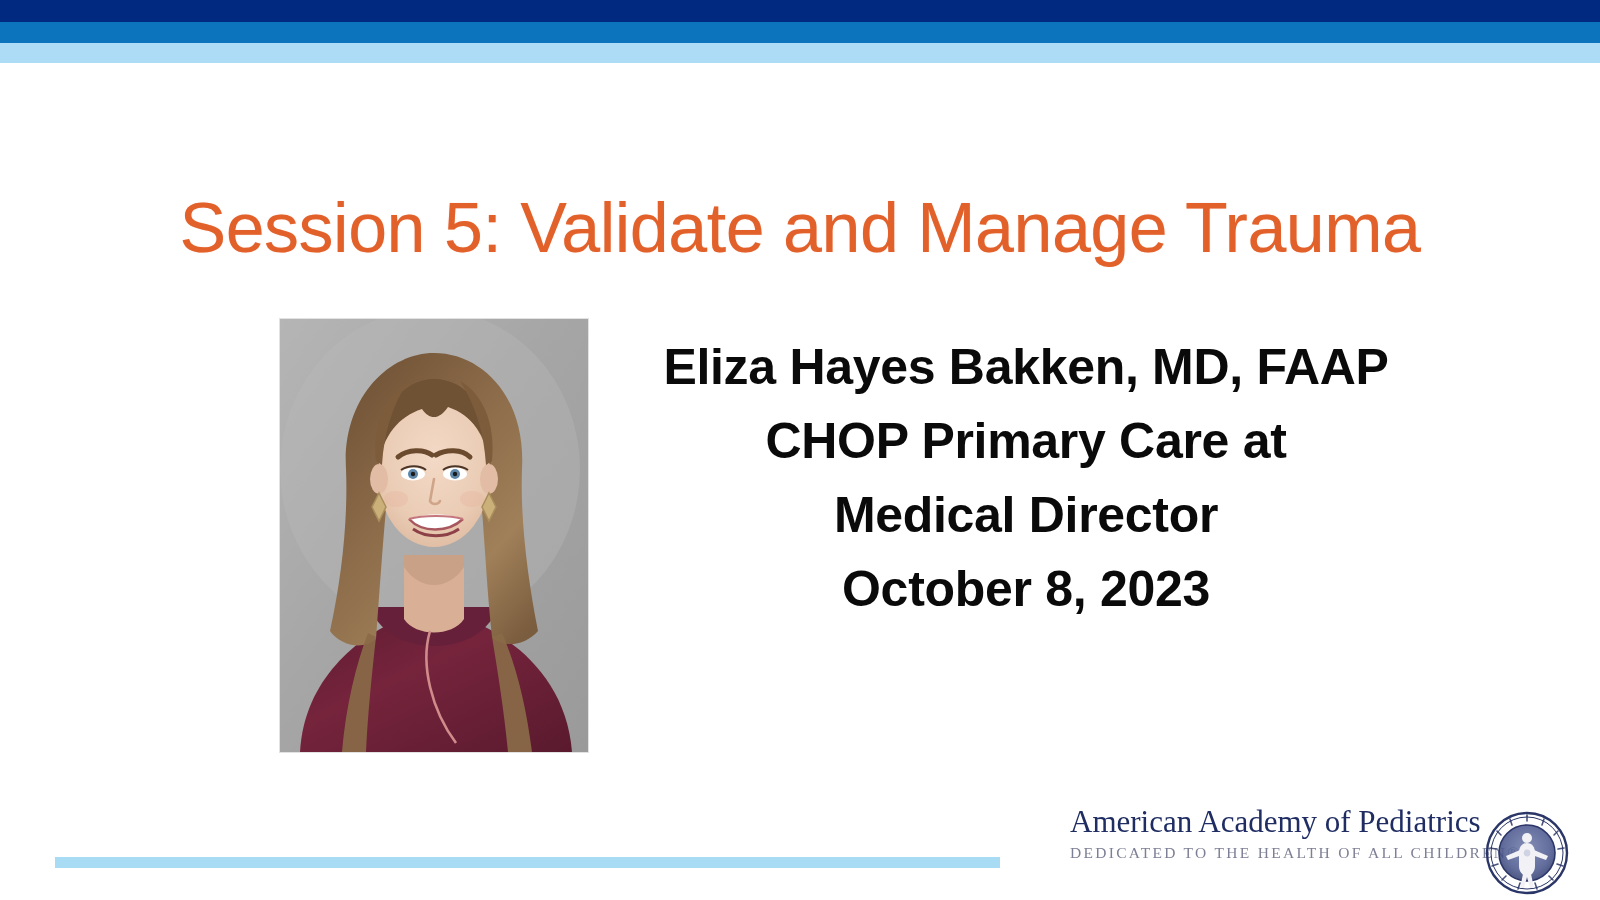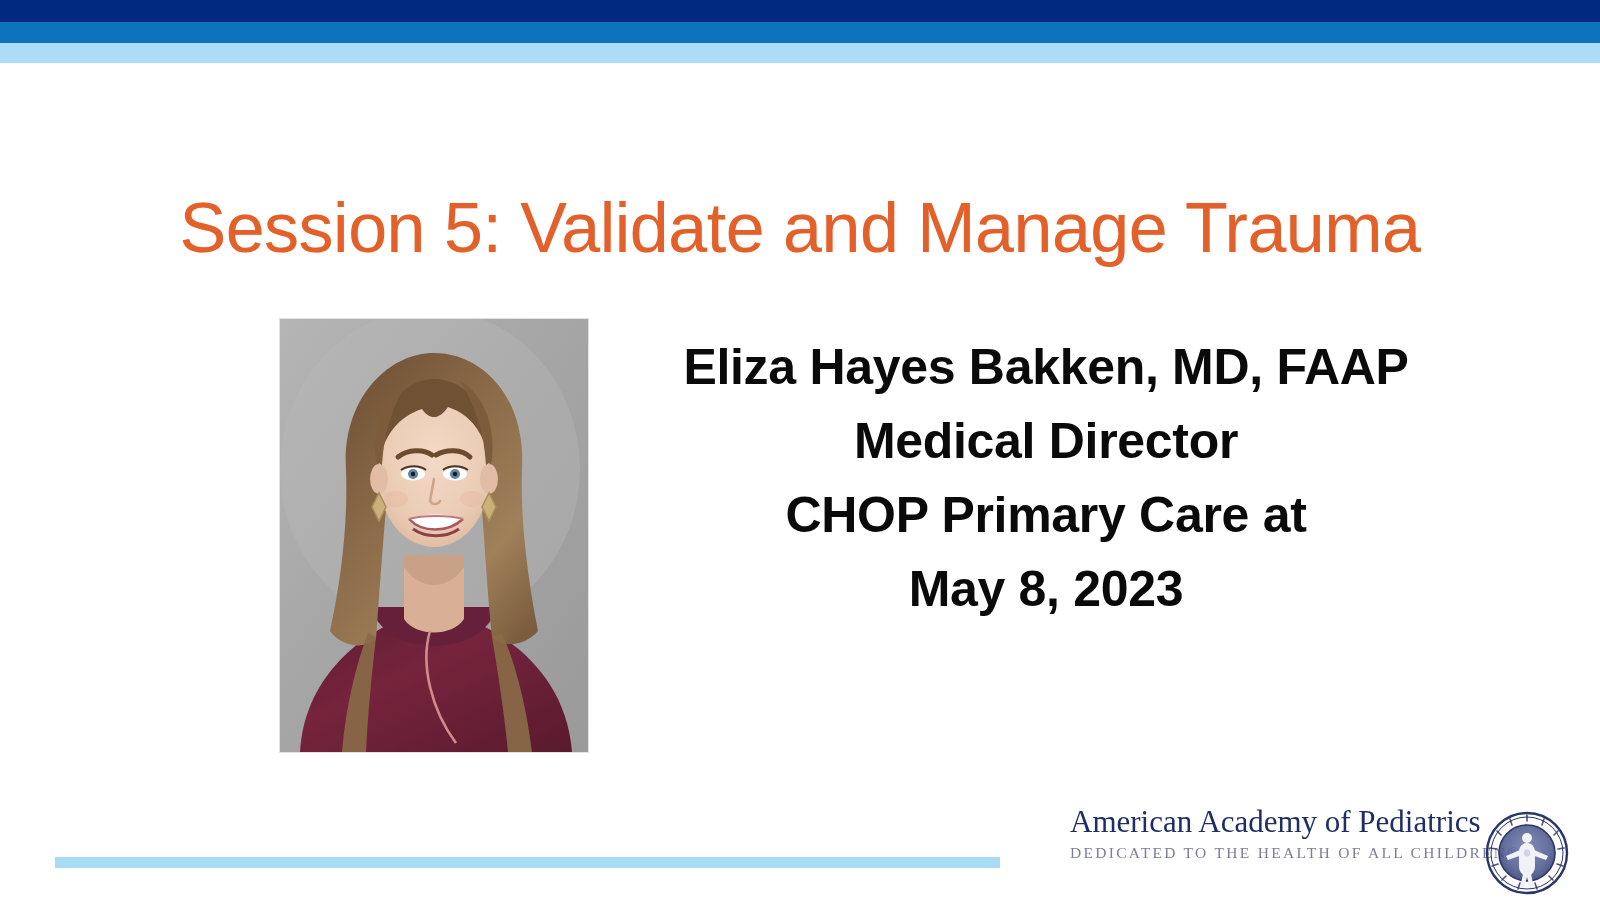--- a/index.html
+++ b/index.html
@@ -51,21 +51,21 @@
     height: 433px;
     overflow: hidden;
     background: #a9a9a9;
     box-shadow: 0 0 0 1px #e2e2e2;
   }
   .photo svg { display: block; }
 
   
   .speaker-block {
     position: absolute;
-    left: 636px;
+    left: 616px;
     top: 330px;
     width: 820px;
     text-align: center;
     color: #0a0a0a;
     font-weight: bold;
     font-size: 50px;
     line-height: 74px;
     font-family: "Liberation Sans", sans-serif;
     letter-spacing: -0.3px;
   }
@@ -206,23 +206,23 @@
 
     <path d="M150 312 C140 346, 152 392, 176 424" stroke="#d08b8b" stroke-width="2.6" fill="none"></path>
 
     <path d="M96 318 C92 354, 88 392, 86 433 L62 433 C66 386, 76 346, 88 314 Z" fill="#8a6a48" opacity="0.92"></path>
     <path d="M212 318 C218 354, 224 392, 228 433 L252 433 C246 386, 236 346, 222 314 Z" fill="#8a6a48" opacity="0.92"></path>
   </svg>
 </div>
 
 <div class="speaker-block">
   <div>Eliza Hayes Bakken, MD, FAAP</div>
+  <div>CHOP Primary Care at</div>
   <div>Medical Director</div>
-  <div>CHOP Primary Care at</div>
-  <div>May 8, 2023</div>
+  <div>October 8, 2023</div>
 </div>
 
 <div class="footer-rule"></div>
 
 <div class="aap-logo">
   <div class="aap-name">American Academy of Pediatrics</div>
   <div class="aap-tagline">DEDICATED TO THE HEALTH OF ALL CHILDREN®</div>
 
   <div class="aap-seal">
     <svg width="86" height="86" viewBox="0 0 86 86">

